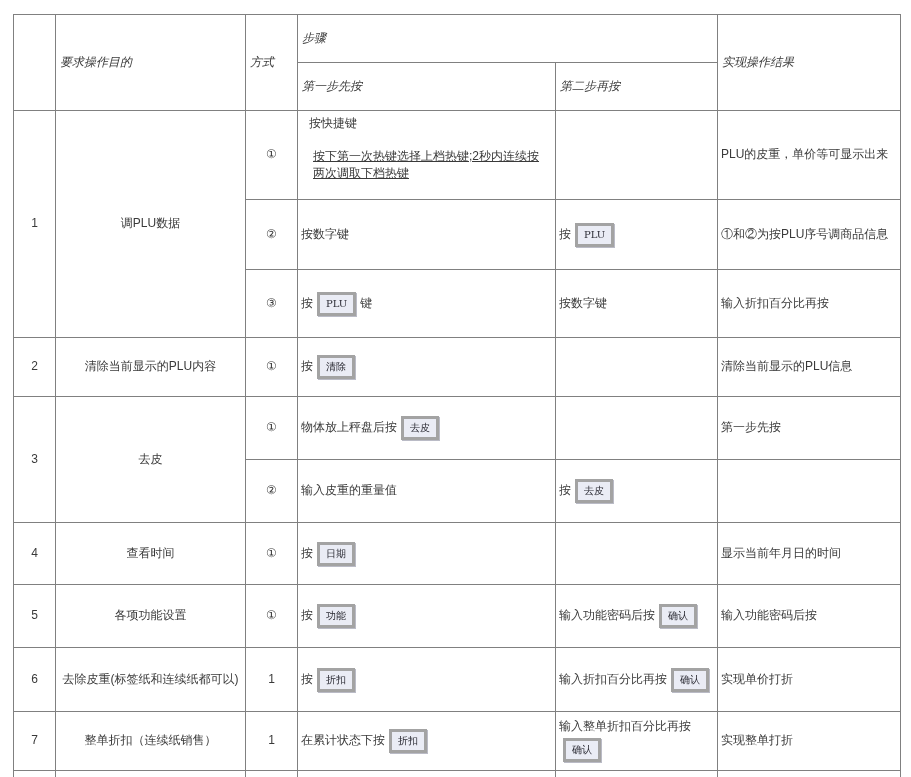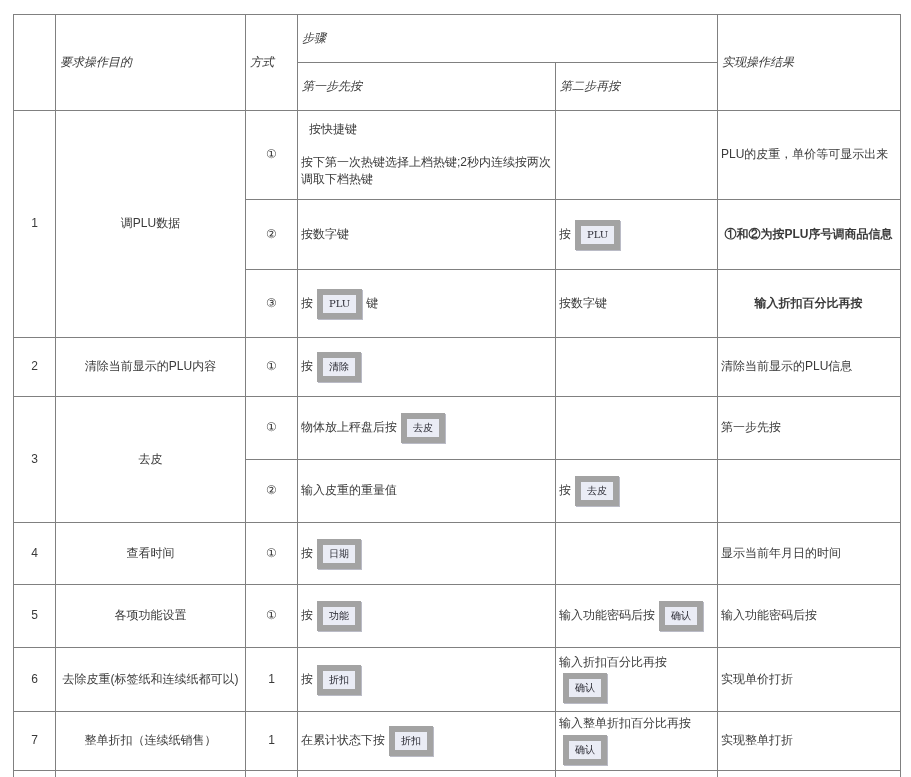--- a/index.html
+++ b/index.html
@@ -7,26 +7,26 @@
          font-family:"Liberation Sans", sans-serif; color:#3a3a3a; }
   .page { position:relative; width:911px; height:777px; background:#fff; }
   table.optable { position:absolute; left:13px; top:14px; width:887px;
                   border-collapse:collapse; table-layout:fixed; }
   td, th { border:1px solid #808080; font-size:12px; font-weight:normal;
            padding:2px 4px; overflow:hidden; vertical-align:middle;
            word-break:break-all; line-height:1.45; }
   th { text-align:left;font-style:italic; }
   .c-num, .c-method, .c-purpose { text-align:center; }
   .c-step, .c-result { text-align:left; padding-left:3px; }
-  .bold { font-weight:bold;text-align:center; }
-  .key { display:inline-block; background:#eaecf5; border:6px solid #a3a3a3;
+  .bold { font-weight:normal; }
+  .key { display:inline-block; background:#eaecf5; border:3px solid #a3a3a3;
          box-shadow:1px 1px 0 #babbc6; padding:4px 6px; margin:2px 4px;
          font-family:"DejaVu Serif", serif; font-size:10px; line-height:1;
          color:#2b2b34; vertical-align:middle; white-space:nowrap; }
-  .p1 { margin:0 0 15px 8px; } .p2 { margin:0; }
+  .p1 { margin:0 0 15px 8px; } .p2 { margin:12px;text-decoration:underline; }
 </style>
 </head>
 <body>
 
 <div class="page">
   <table class="optable">
     <colgroup>
       <col style="width:42px">
         <col style="width:190px">
         <col style="width:52px">

